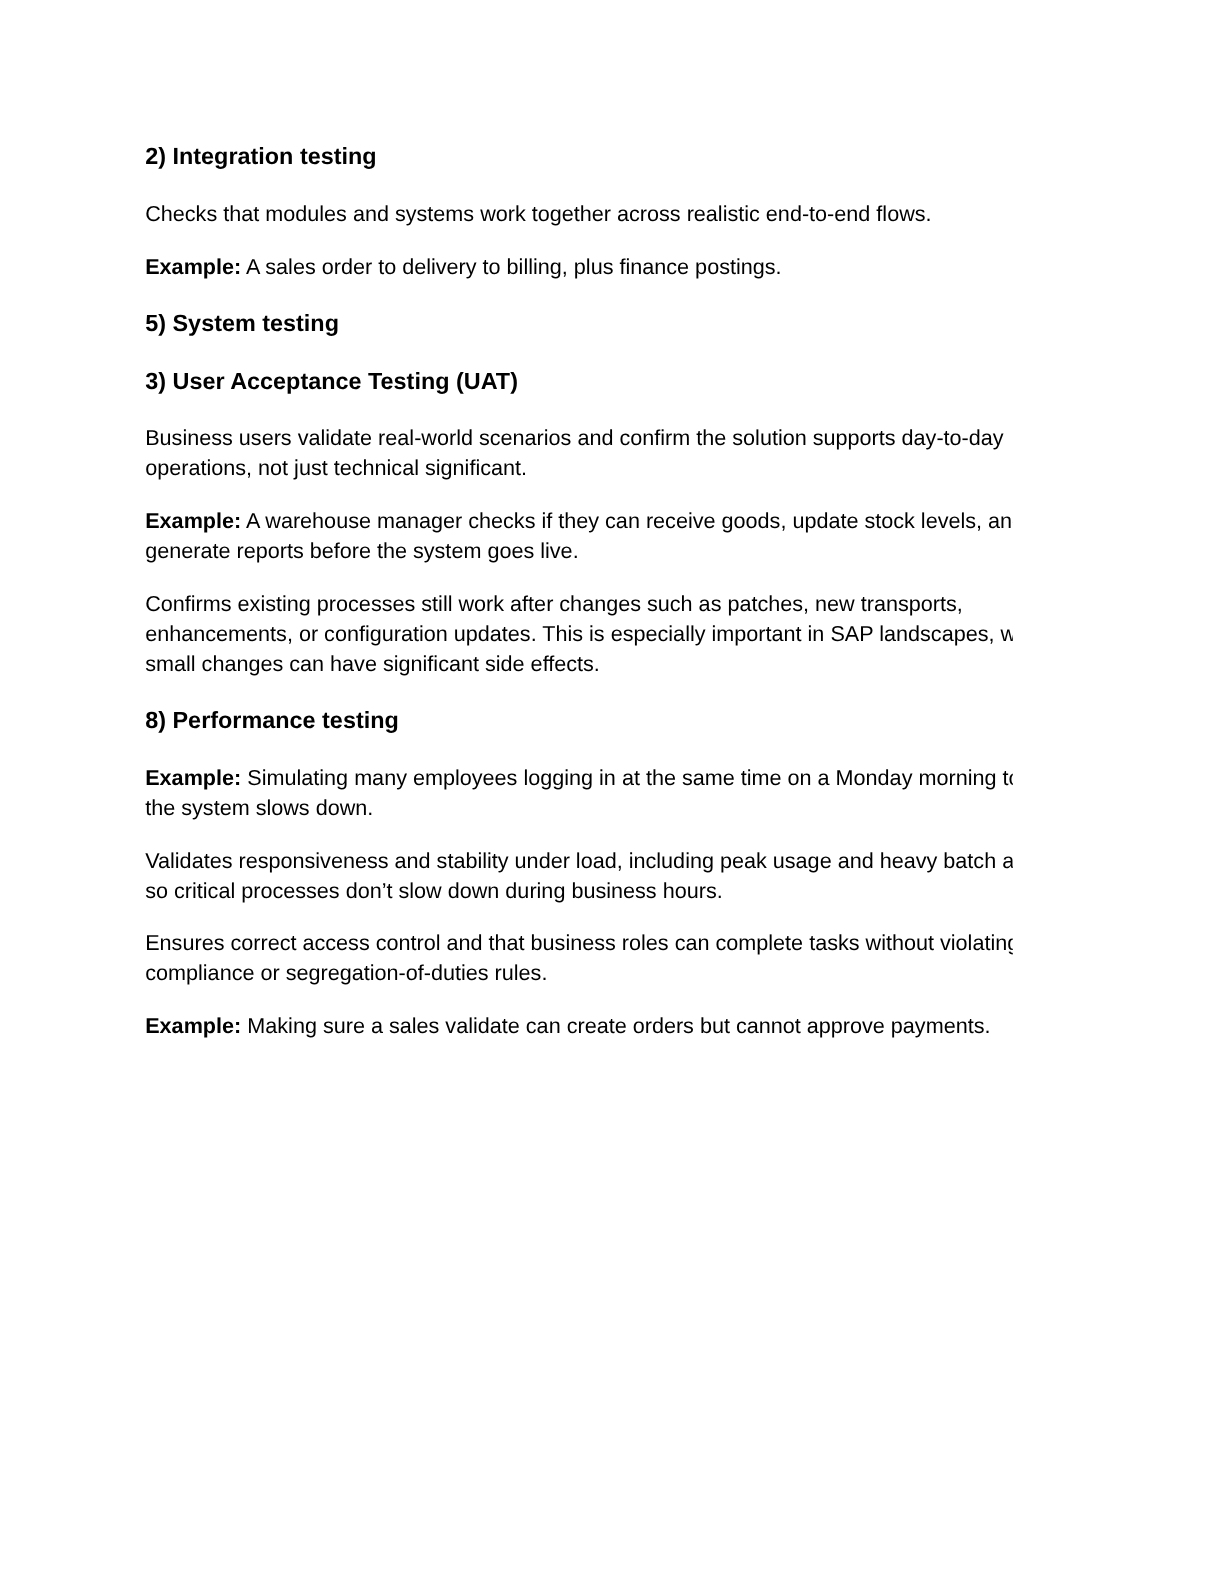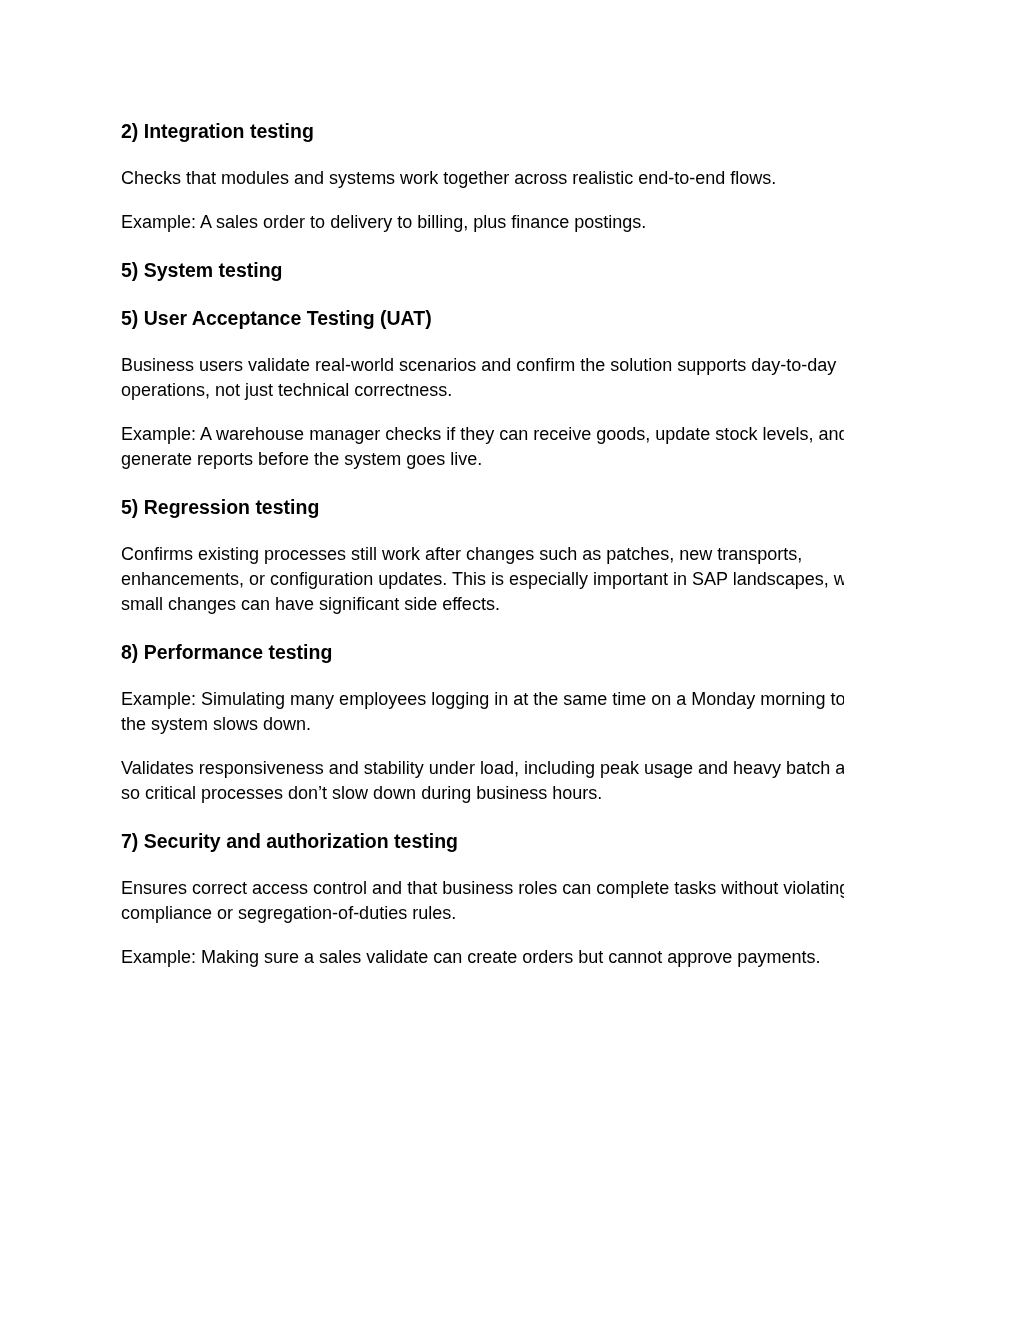--- a/index.html
+++ b/index.html
@@ -30,60 +30,58 @@
     color: #000000;
   }
   .content p {
     font-size: 18px;
     font-weight: 400;
     line-height: 25px;
     margin: 0 0 19px 0;
     color: #000000;
   }
   .content p strong {
-    font-weight: 400;
+    font-weight: 700;
   }
 </style>
 </head>
 <body>
 
 <div class="page">
   <div class="content">
 
     <section>
       <h2>2) Integration testing</h2>
       <p>Checks that modules and systems work together across realistic end-to-end flows.</p>
       <p><strong>Example:</strong>
         <span>A sales order to delivery to billing, plus finance postings.</span></p>
     </section>
 
     <section>
       <h2>5) System testing</h2>
     </section>
 
     <section>
-      <h2>5) User Acceptance Testing (UAT)</h2>
-      <p>Business users validate real-world scenarios and confirm the solution supports day-to-day operations, not just technical correctness.</p>
+      <h2>3) User Acceptance Testing (UAT)</h2>
+      <p>Business users validate real-world scenarios and confirm the solution supports day-to-day operations, not just technical significant.</p>
       <p><strong>Example:</strong>
         <span>A warehouse manager checks if they can receive goods, update stock levels, and generate reports before the system goes live.</span></p>
     </section>
 
     <section>
-      <h2>5) Regression testing</h2>
       <p>Confirms existing processes still work after changes such as patches, new transports, enhancements, or configuration updates. This is especially important in SAP landscapes, where small changes can have significant side effects.</p>
     </section>
 
     <section>
       <h2>8) Performance testing</h2>
       <p><strong>Example:</strong>
         <span>Simulating many employees logging in at the same time on a Monday morning to see if the system slows down.</span></p>
       <p>Validates responsiveness and stability under load, including peak usage and heavy batch activity, so critical processes don’t slow down during business hours.</p>
     </section>
 
     <section>
-      <h2>7) Security and authorization testing</h2>
       <p>Ensures correct access control and that business roles can complete tasks without violating compliance or segregation-of-duties rules.</p>
       <p><strong>Example:</strong>
         <span>Making sure a sales validate can create orders but cannot approve payments.</span></p>
     </section>
 
   </div>
 </div>
 
 </body></html>

